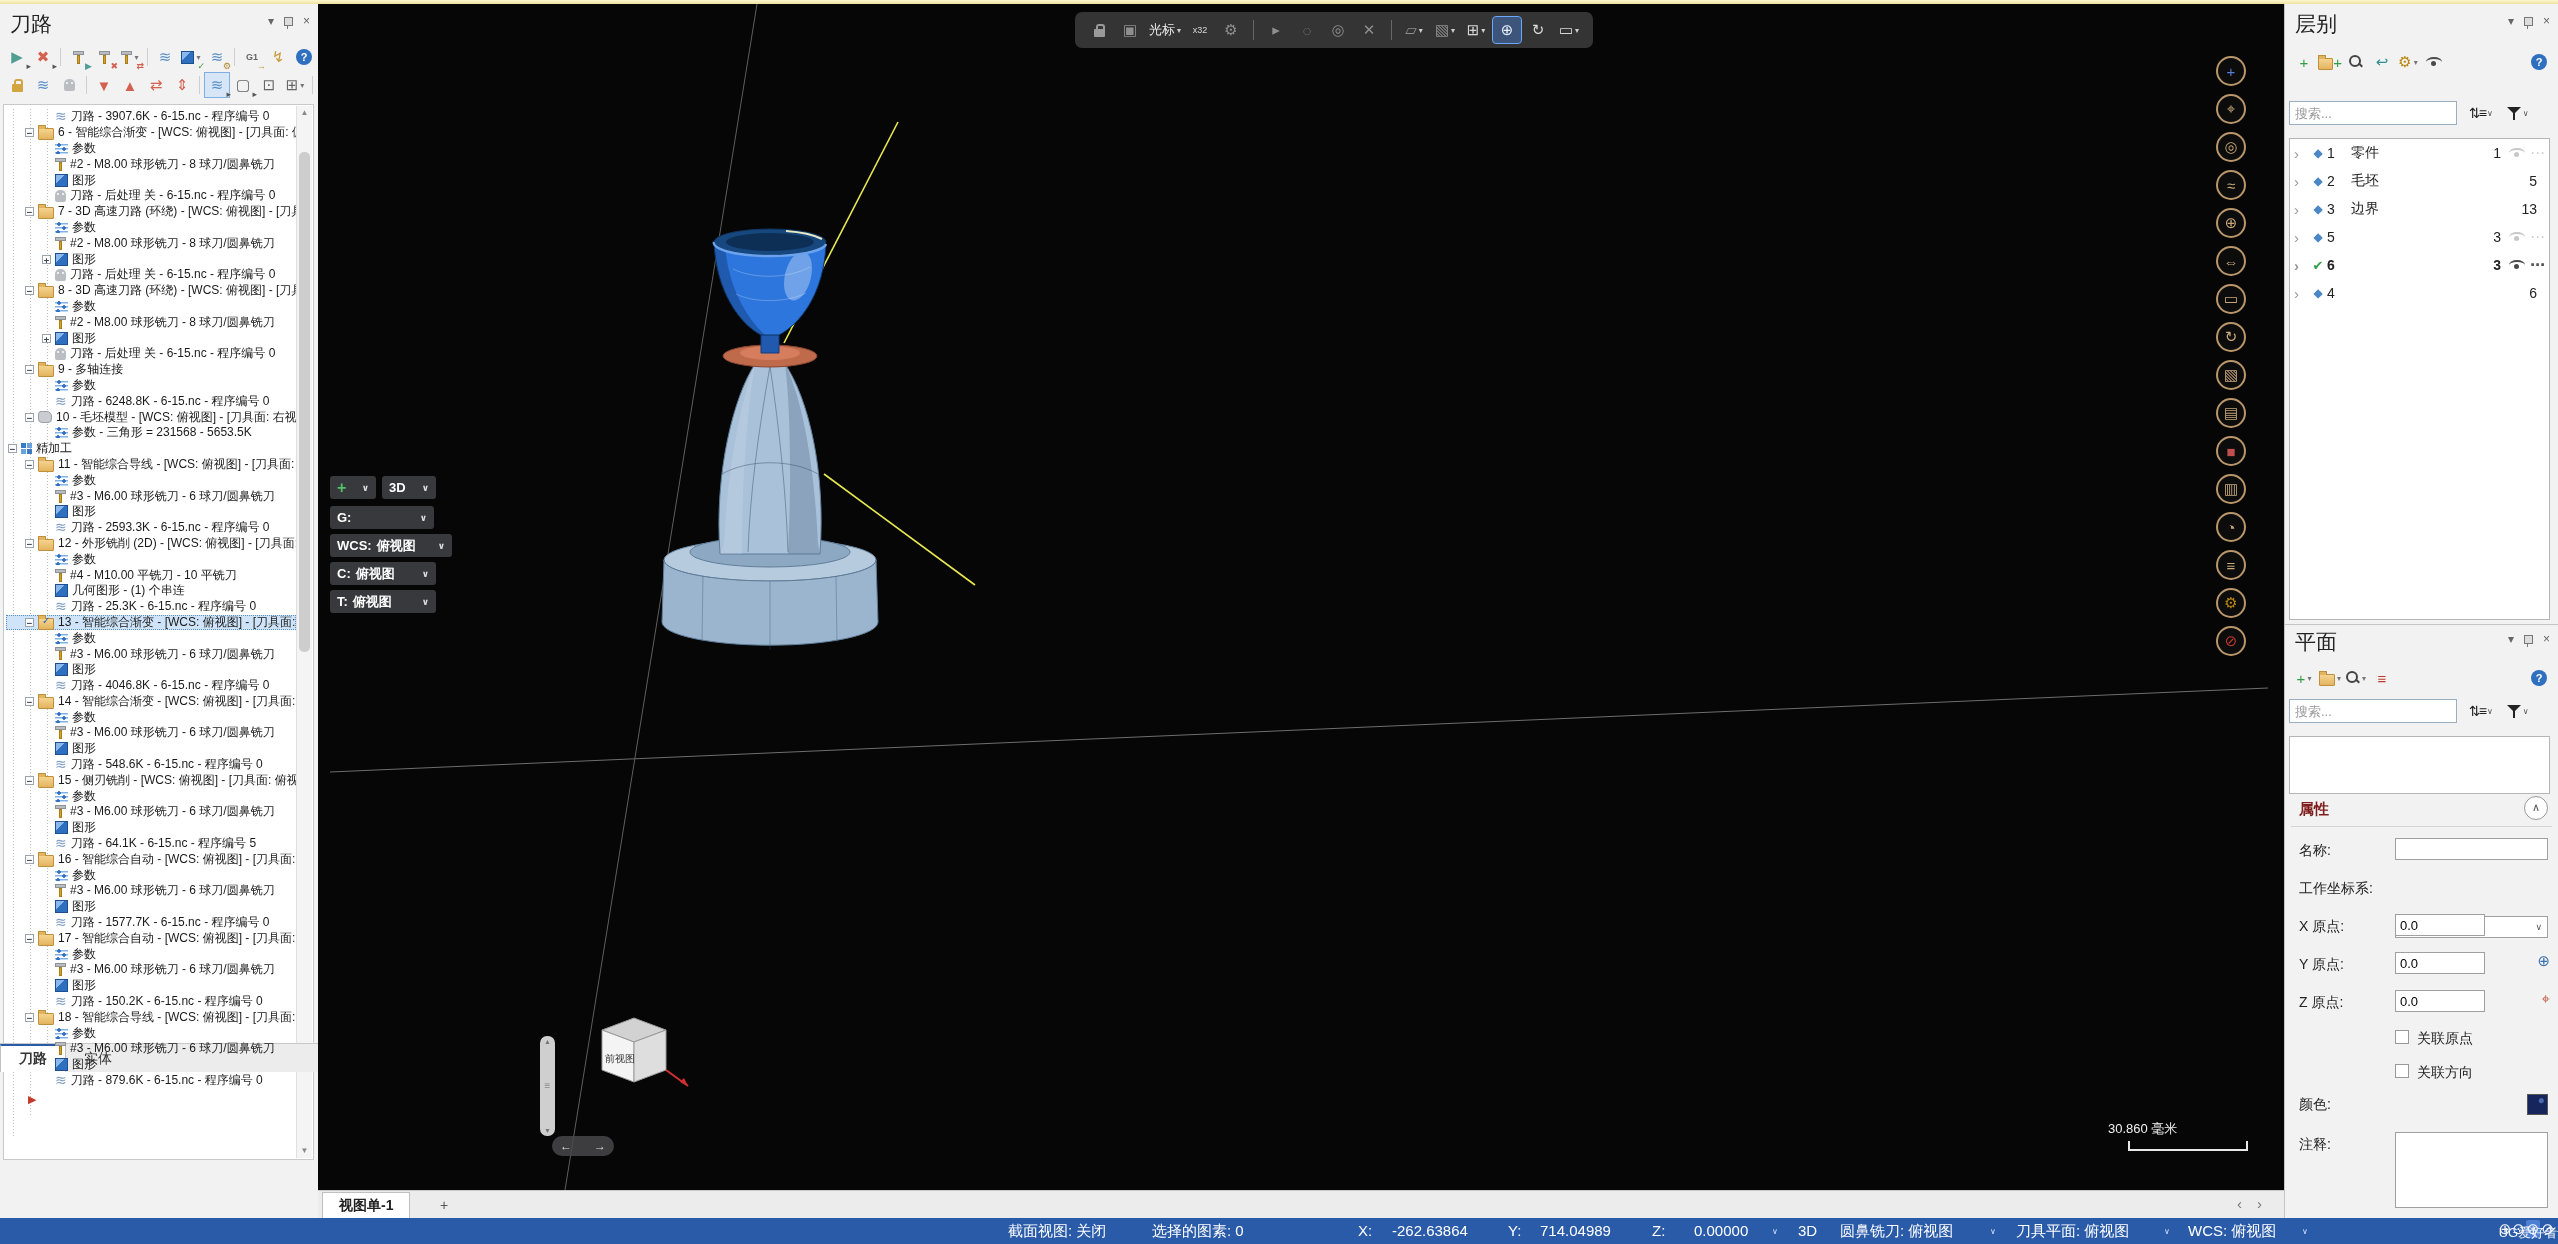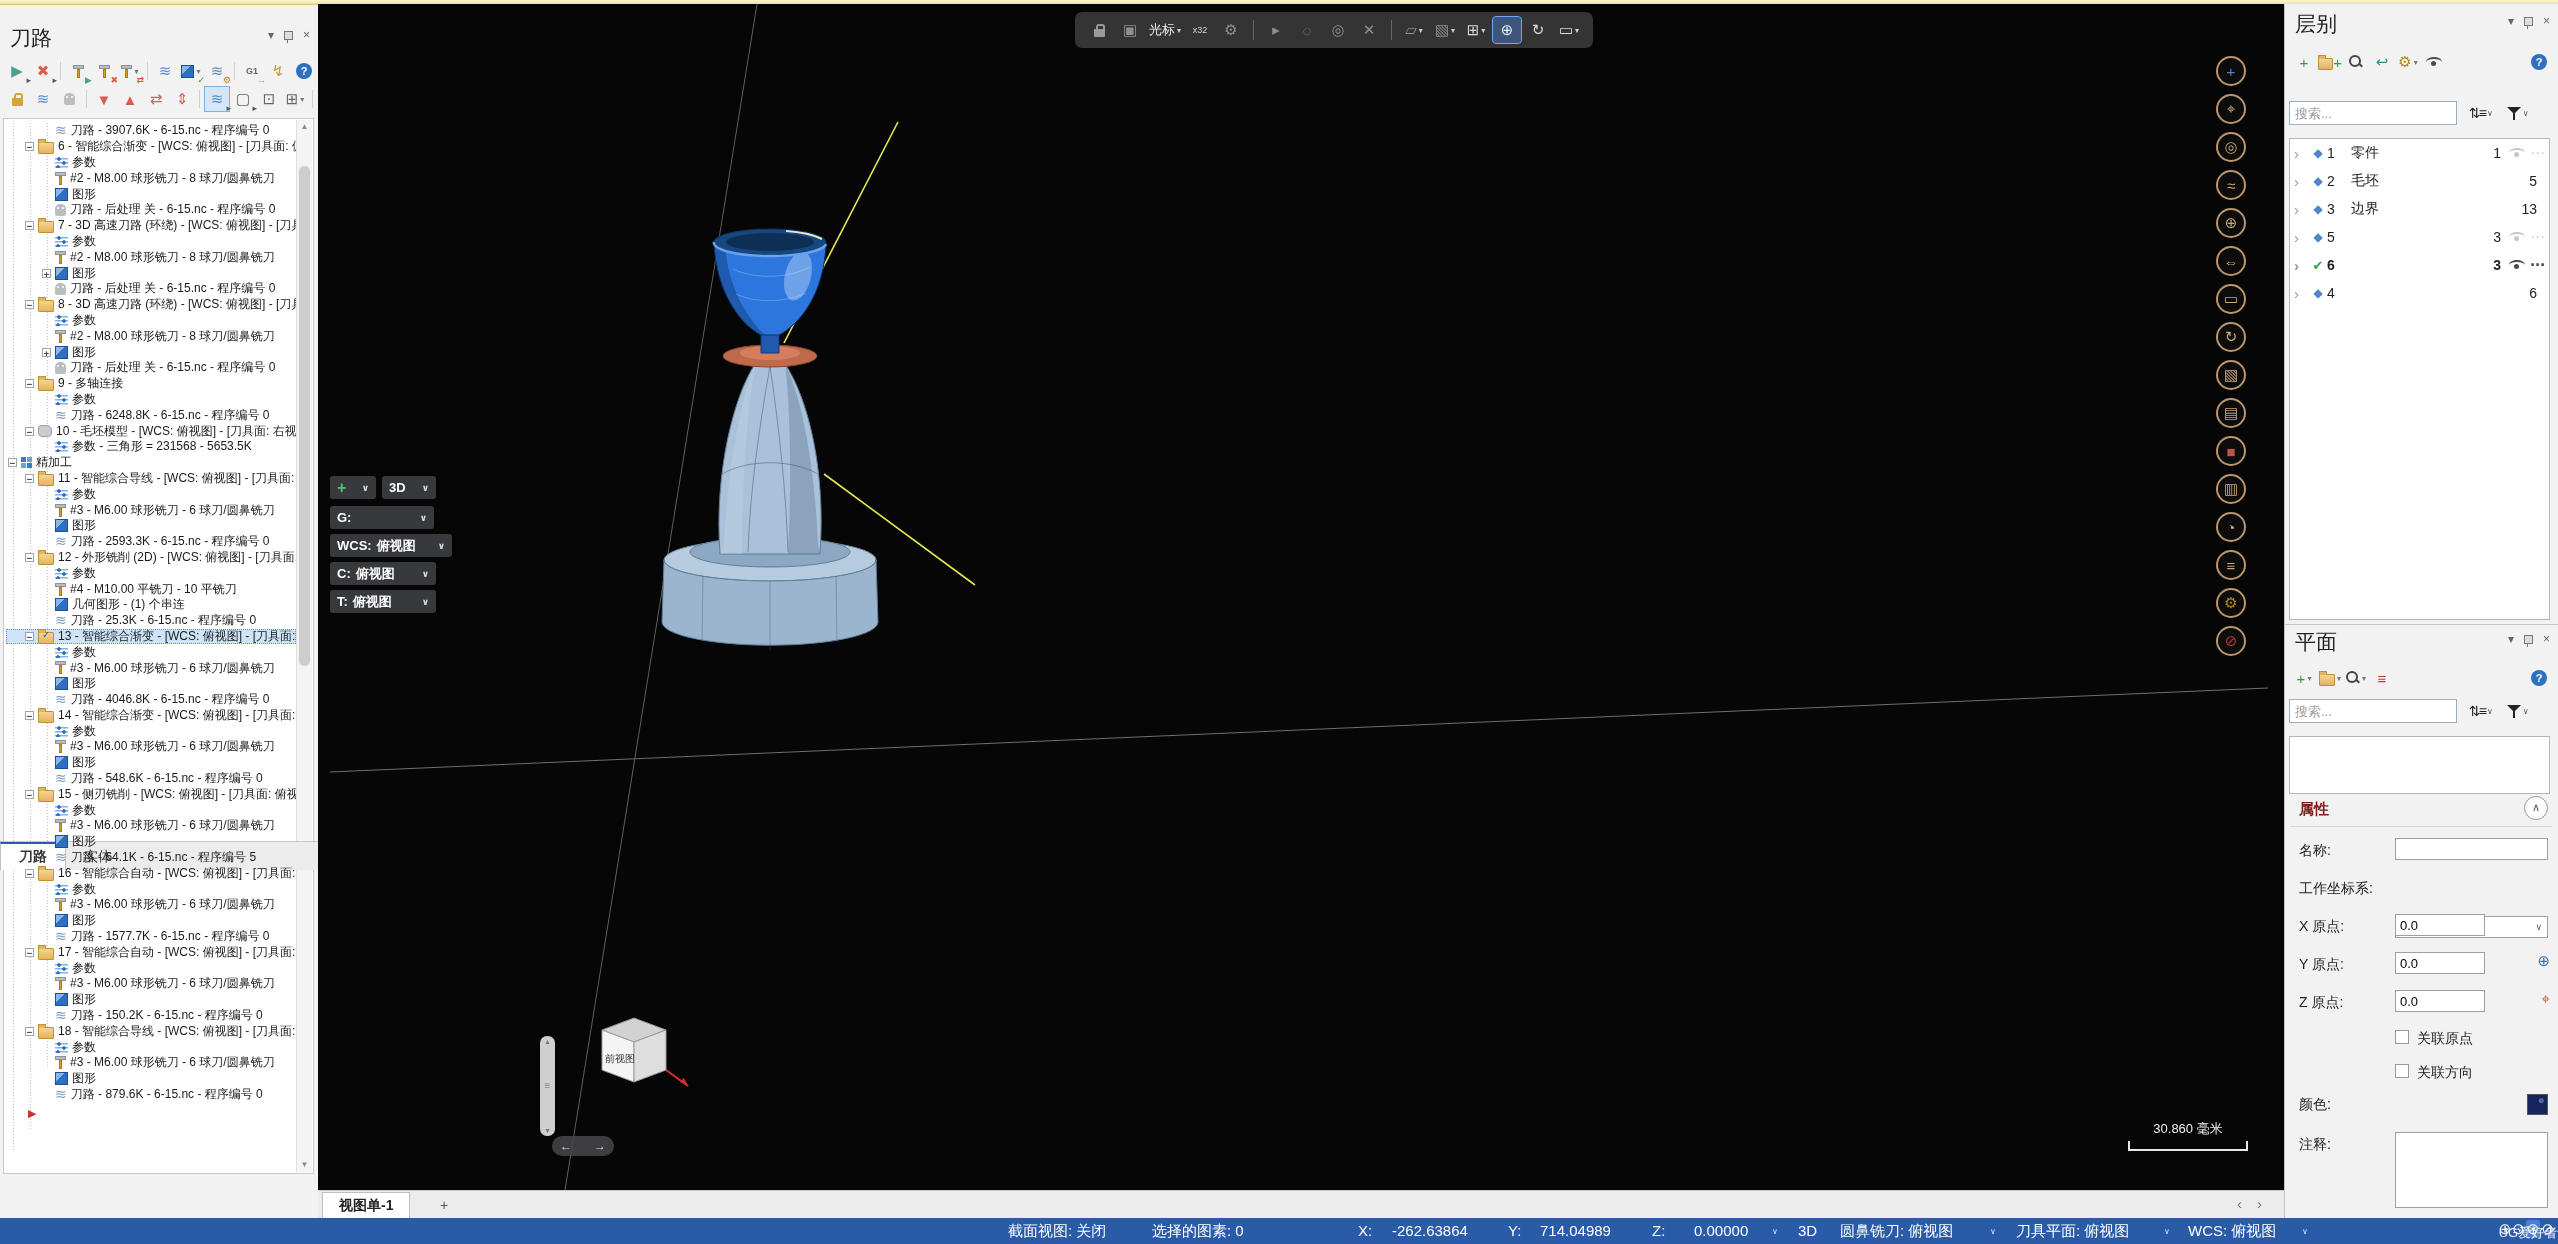--- a/index.html
+++ b/index.html
@@ -61,21 +61,21 @@
   .ico-search::after{content:"";position:absolute;left:9px;top:9px;width:5px;height:2px;background:#444;transform:rotate(45deg)}
   .ico-eye{width:16px;height:11px;position:relative;display:inline-block}
   .ico-eye::before{content:"";position:absolute;left:0;right:0;top:0;height:8px;border-top:2px solid #4a4a4a;border-radius:50% 50% 0 0}
   .ico-eye::after{content:"";position:absolute;left:5px;top:4px;width:5px;height:5px;border-radius:50%;background:#4a4a4a}
   .faint{opacity:.3}
   .ico-funnel{width:14px;height:13px;position:relative;display:inline-block}
   .ico-funnel::before{content:"";position:absolute;left:0;top:0;border-left:7px solid transparent;border-right:7px solid transparent;border-top:7px solid #222}
   .ico-funnel::after{content:"";position:absolute;left:6px;top:6px;width:2px;height:7px;background:#222}
   .g-wave{color:#7c9cc0;font-size:14px;line-height:11px}
   
-  #left-panel{position:absolute;left:0;top:18px;width:318px;height:852px;background:#f2f2f2;border-right:1px solid #a16207}
+  #left-panel{position:absolute;left:0;top:4px;width:318px;height:1068px;background:#f2f2f2;border-right:1px solid #a16207}
   #lp-toolbar1{position:absolute;left:4px;top:40px;height:26px;display:flex;align-items:center;width:310px}
   #lp-toolbar2{position:absolute;left:4px;top:68px;height:26px;display:flex;align-items:center;width:310px}
   #tree-box{position:absolute;left:3px;top:100px;width:311px;height:1056px;background:#fff;border:1px solid #c9c9c9;box-sizing:border-box}
   #tree{position:absolute;left:2px;top:4px;right:17px;bottom:2px;overflow:hidden;
     background-repeat:no-repeat;background-image:
       repeating-linear-gradient(to bottom,#bdbdbd 0 1px,transparent 1px 3px),
       repeating-linear-gradient(to bottom,#bdbdbd 0 1px,transparent 1px 3px),
       repeating-linear-gradient(to bottom,#bdbdbd 0 1px,transparent 1px 3px);
     background-size:1px 98%,1px 96%,1px 90%;background-position:7px 0,24px 0,41px 0}
   .trow{display:flex;align-items:center;height:15.8px;white-space:nowrap;font-size:12px;position:relative;z-index:1}
@@ -116,21 +116,21 @@
   .pill .val{margin-left:5px}
   #gizmo{position:absolute;left:256px;top:1006px}
   #zslider{position:absolute;left:222px;top:1032px;width:15px;height:100px;background:#cfcfcf;border-radius:7px}
   #zslider::before{content:"▲";position:absolute;top:2px;left:0;width:15px;text-align:center;font-size:7px;color:#777}
   #zslider::after{content:"▼";position:absolute;bottom:2px;left:0;width:15px;text-align:center;font-size:7px;color:#777}
   #zslider .grip{position:absolute;top:44px;left:0;width:15px;text-align:center;font-size:10px;color:#888}
   #navpill{position:absolute;left:234px;top:1132px;width:62px;height:20px;background:rgba(72,72,74,.85);
     border-radius:10px;color:#ddd;display:flex;align-items:center;justify-content:space-between;padding:0 8px;font-size:12px;box-sizing:border-box}
   #navpill::before{content:"←"}
   #navpill::after{content:"→"}
-  #scale{position:absolute;left:1790px;top:1116px;width:160px;color:#f0f0f0;font-size:13px;text-align:center}
+  #scale{position:absolute;left:1790px;top:1116px;width:160px;color:#f0f0f0;font-size:13px;}
   #scale .ruler{margin:3px auto 0;height:8px;width:116px;border-bottom:2px solid #e8e8e8;border-left:2px solid #e8e8e8;border-right:2px solid #e8e8e8}
   
   #right-col{position:absolute;left:2284px;top:4px;width:274px;height:1214px;background:#f2f2f2;border-left:1px solid #c5c5c5;z-index:3;box-sizing:border-box}
   .rc-toolbar{position:absolute;left:6px;right:6px;display:flex;align-items:center}
   .search-row{position:absolute;left:4px;right:6px;display:flex;align-items:center}
   .search-row input{width:168px;height:24px;border:1px solid #9ab0c0;font-size:13px;padding:0 5px;color:#333;box-sizing:border-box}
   .search-row input::placeholder{color:#999}
   .sp-ico{margin-left:12px;font-size:14px;color:#222;letter-spacing:-2px}
   .fn-ico{margin-left:14px}
   .small-caret{font-size:8px;color:#555;margin-left:2px}

